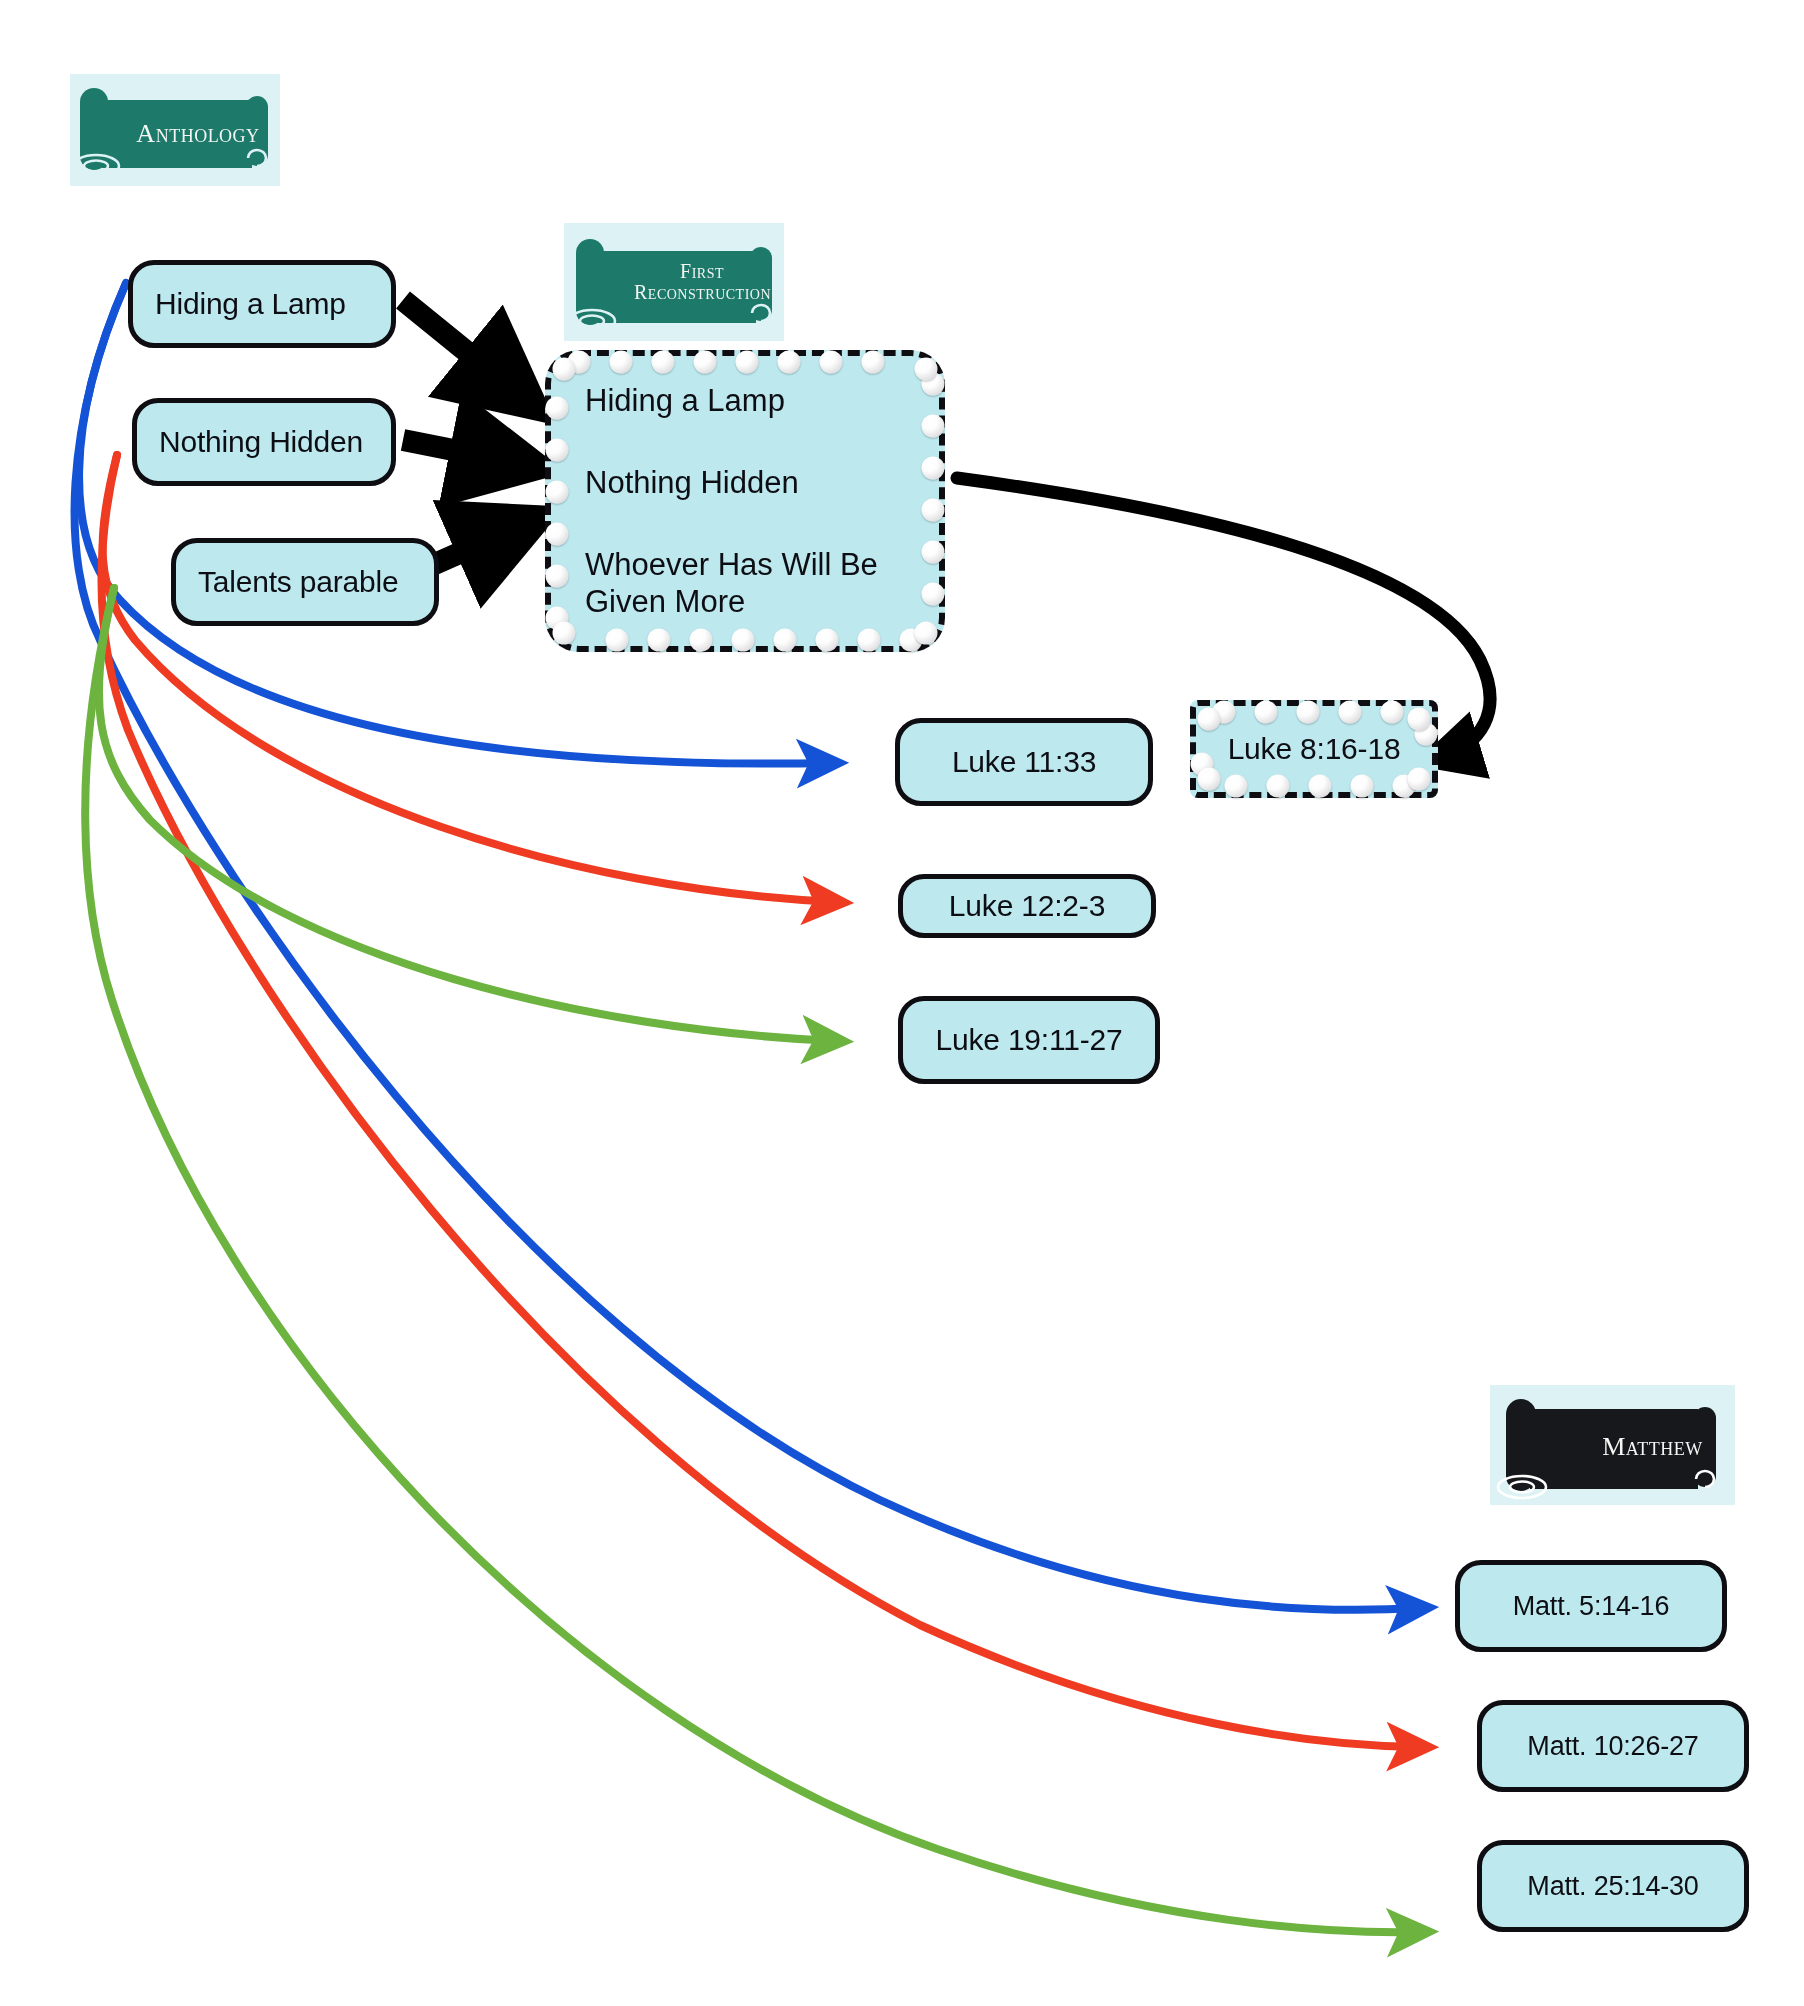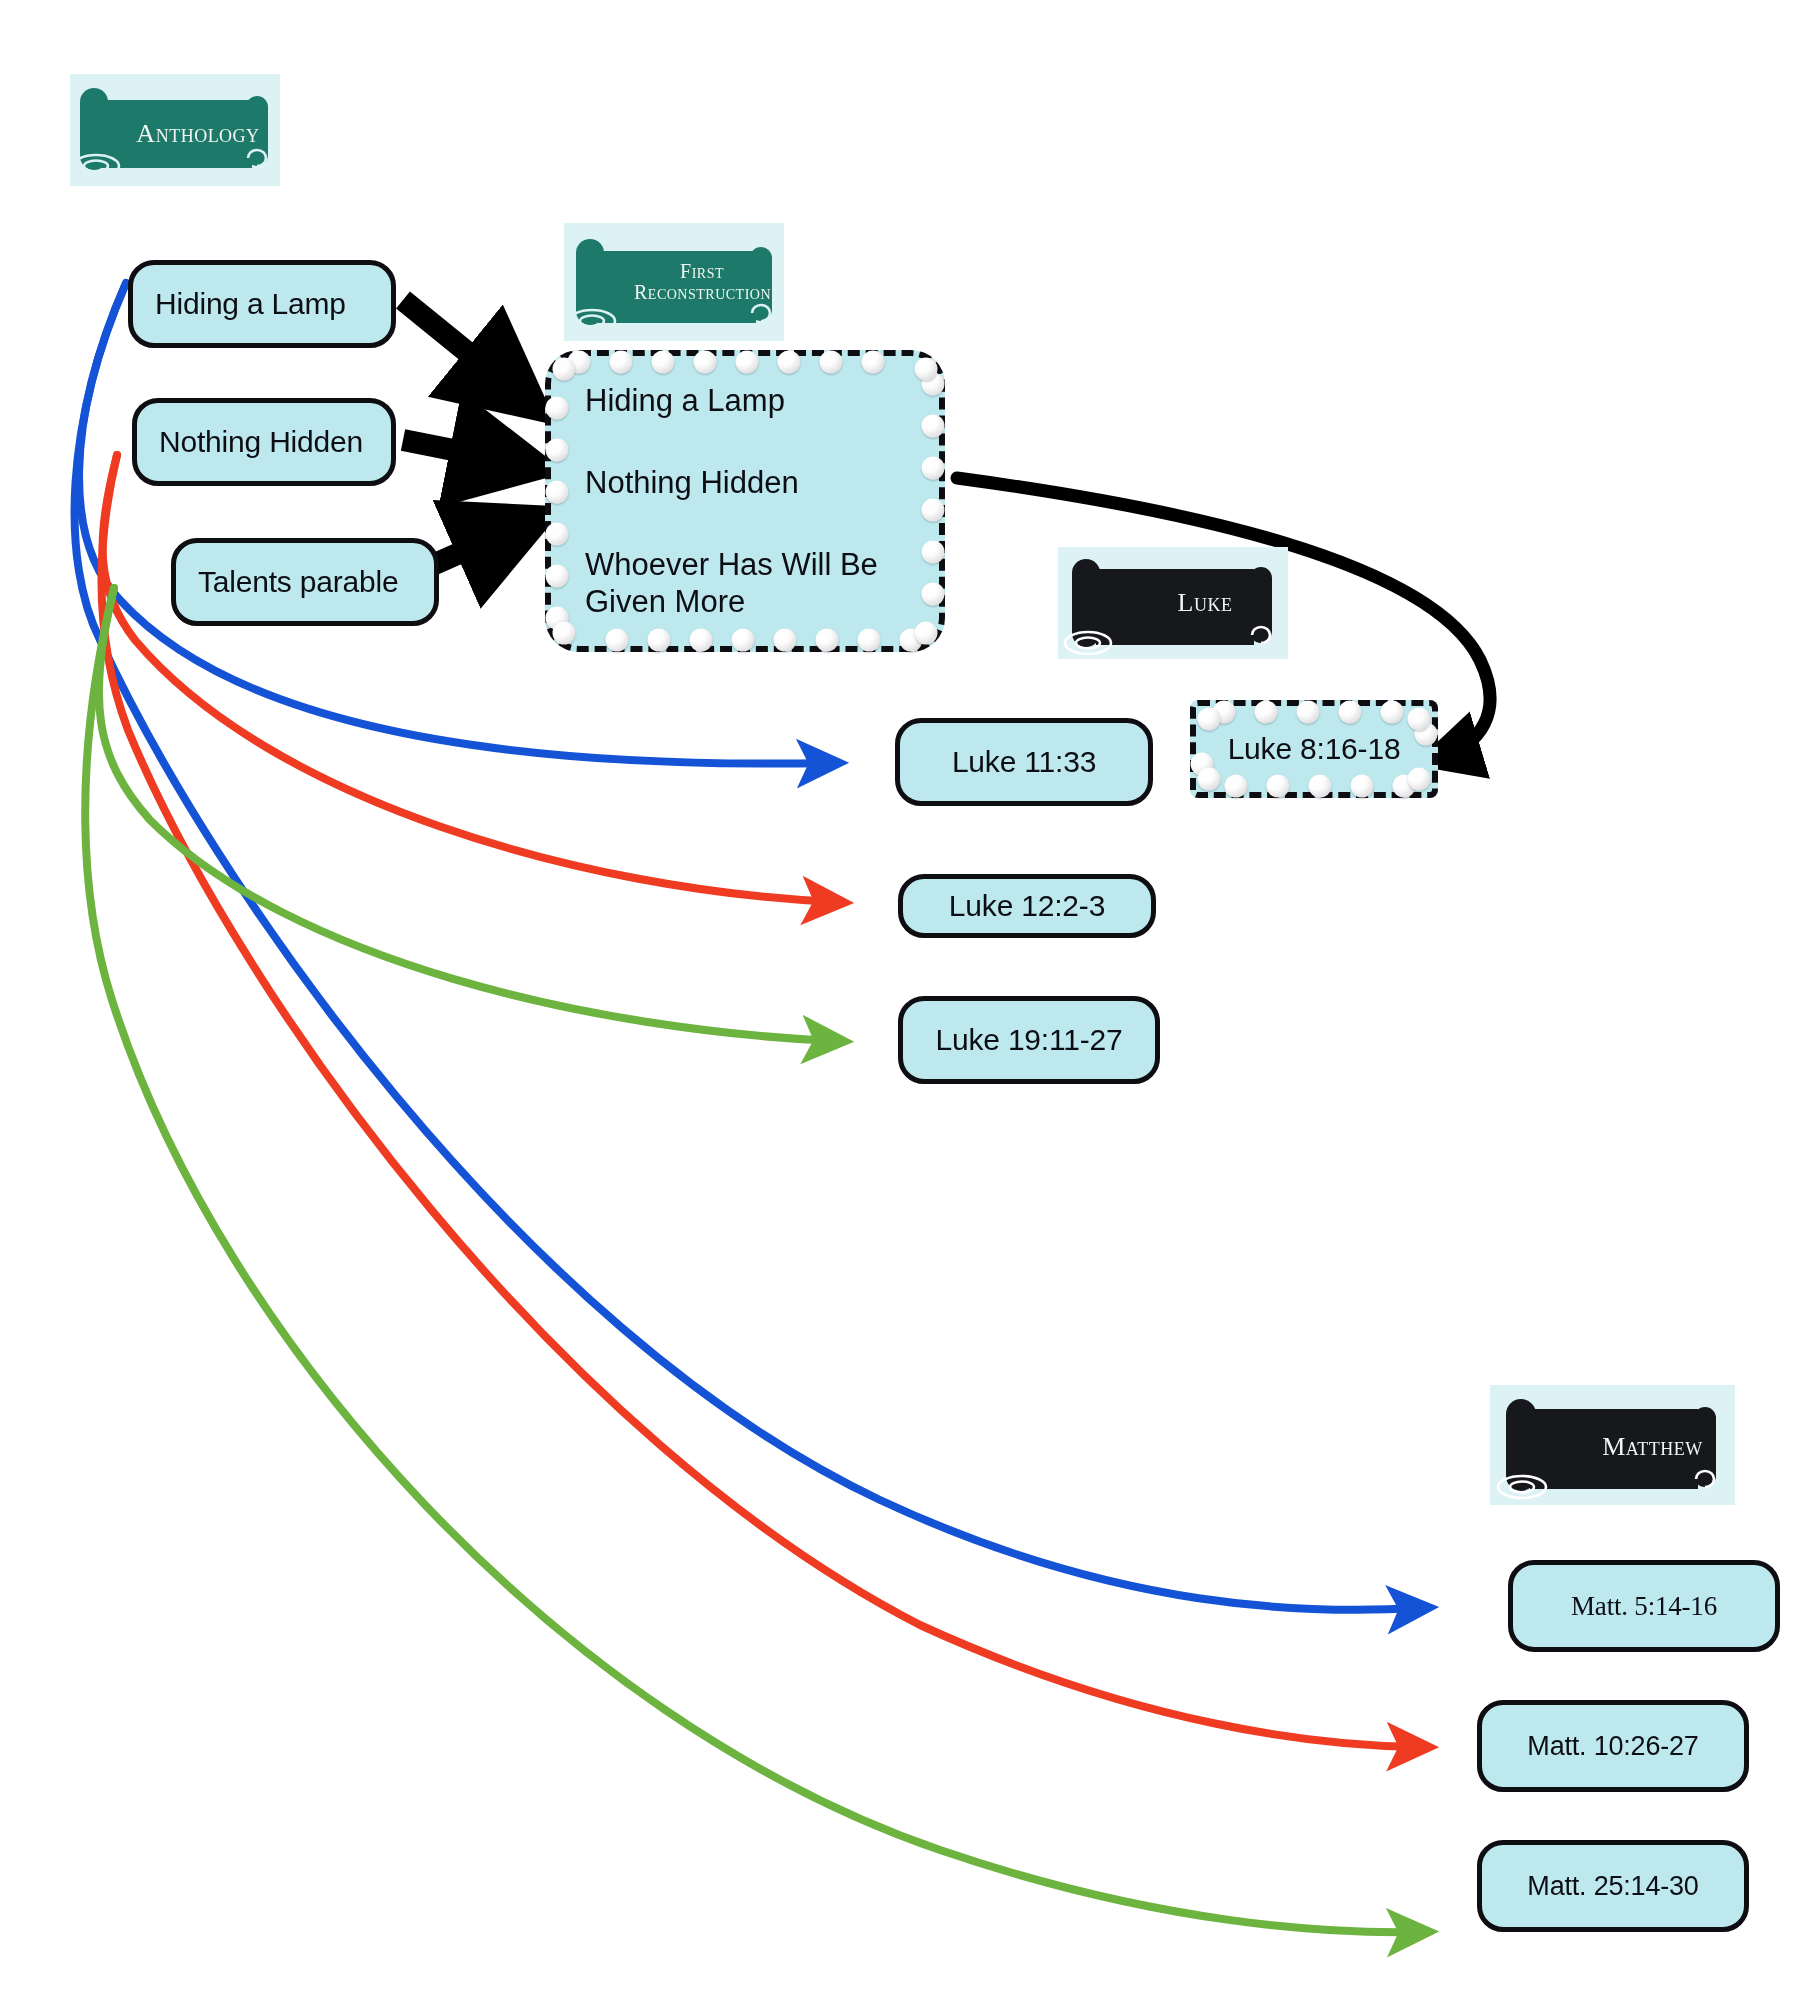--- a/index.html
+++ b/index.html
@@ -172,31 +172,20 @@
       <rect x="12" y="16" width="28" height="86" rx="14" fill="#1d7a6a"></rect>
       <rect x="186" y="24" width="22" height="74" rx="11" fill="#1d7a6a"></rect>
       <ellipse cx="28" cy="98" rx="23" ry="11" fill="none" stroke="#ddf2f4" stroke-width="2.6"></ellipse>
       <ellipse cx="28" cy="98" rx="12" ry="5.5" fill="none" stroke="#ddf2f4" stroke-width="2.4"></ellipse>
       <path d="M197,98 a9,8 0 1,0 -9,-8" fill="none" stroke="#ddf2f4" stroke-width="2.6"></path>
     </svg>
     <div class="cap" style="top:38px; left:24px; right:14px; font-size:20px; font-variant:small-caps; white-space:pre-line;">First
 Reconstruction</div>
   </div>
 
-  <div class="scroll" style="left:1058px; top:547px; width:230px; height:112px; background:#ddf2f4;">
-    <svg class="sv" width="230" height="112" viewBox="0 0 230 112" xmlns="http://www.w3.org/2000/svg">
-      <rect x="38" y="22" width="158" height="76" fill="#16181c"></rect>
-      <rect x="14" y="12" width="28" height="88" rx="14" fill="#16181c"></rect>
-      <rect x="192" y="20" width="22" height="76" rx="11" fill="#16181c"></rect>
-      <ellipse cx="30" cy="96" rx="23" ry="11" fill="none" stroke="#ffffff" stroke-width="2.6"></ellipse>
-      <ellipse cx="30" cy="96" rx="12" ry="5.5" fill="none" stroke="#ffffff" stroke-width="2.4"></ellipse>
-      <path d="M203,96 a9,8 0 1,0 -9,-8" fill="none" stroke="#ffffff" stroke-width="2.6"></path>
-    </svg>
-    <div class="cap" style="top:42px; left:34px; right:16px; font-size:26px; font-variant:small-caps;">Luke</div>
-  </div>
 
   <div class="scroll" style="left:1490px; top:1385px; width:245px; height:120px; background:#ddf2f4;">
     <svg class="sv" width="245" height="120" viewBox="0 0 245 120" xmlns="http://www.w3.org/2000/svg">
       <rect x="40" y="24" width="168" height="80" fill="#16181c"></rect>
       <rect x="16" y="14" width="30" height="92" rx="15" fill="#16181c"></rect>
       <rect x="204" y="22" width="22" height="80" rx="11" fill="#16181c"></rect>
       <ellipse cx="32" cy="102" rx="24" ry="11" fill="none" stroke="#ffffff" stroke-width="2.6"></ellipse>
       <ellipse cx="32" cy="102" rx="12" ry="5.5" fill="none" stroke="#ffffff" stroke-width="2.4"></ellipse>
       <path d="M215,102 a9,8 0 1,0 -9,-8" fill="none" stroke="#ffffff" stroke-width="2.6"></path>
     </svg>
@@ -281,21 +270,21 @@
   </div>
 
   <div class="node center" style="left:898px; top:858px; width:258px; height:64px;margin-top:16px;">
     <span class="label">Luke 12:2-3</span>
   </div>
 
   <div class="node center" style="left:898px; top:996px; width:262px; height:88px;">
     <span class="label">Luke 19:11-27</span>
   </div>
 
-  <div class="node center" style="left:1508px; top:1560px; width:272px; height:92px; font-size:27px;font-family:Liberation Serif, serif;">
+  <div class="node center" style="left:1455px; top:1560px; width:272px; height:92px; font-size:27px;">
     <span class="label">Matt. 5:14-16</span>
   </div>
   <div class="node center" style="left:1477px; top:1700px; width:272px; height:92px; font-size:27px;">
     <span class="label">Matt. 10:26-27</span>
   </div>
   <div class="node center" style="left:1477px; top:1840px; width:272px; height:92px; font-size:27px;">
     <span class="label">Matt. 25:14-30</span>
   </div>
 
 </div>

